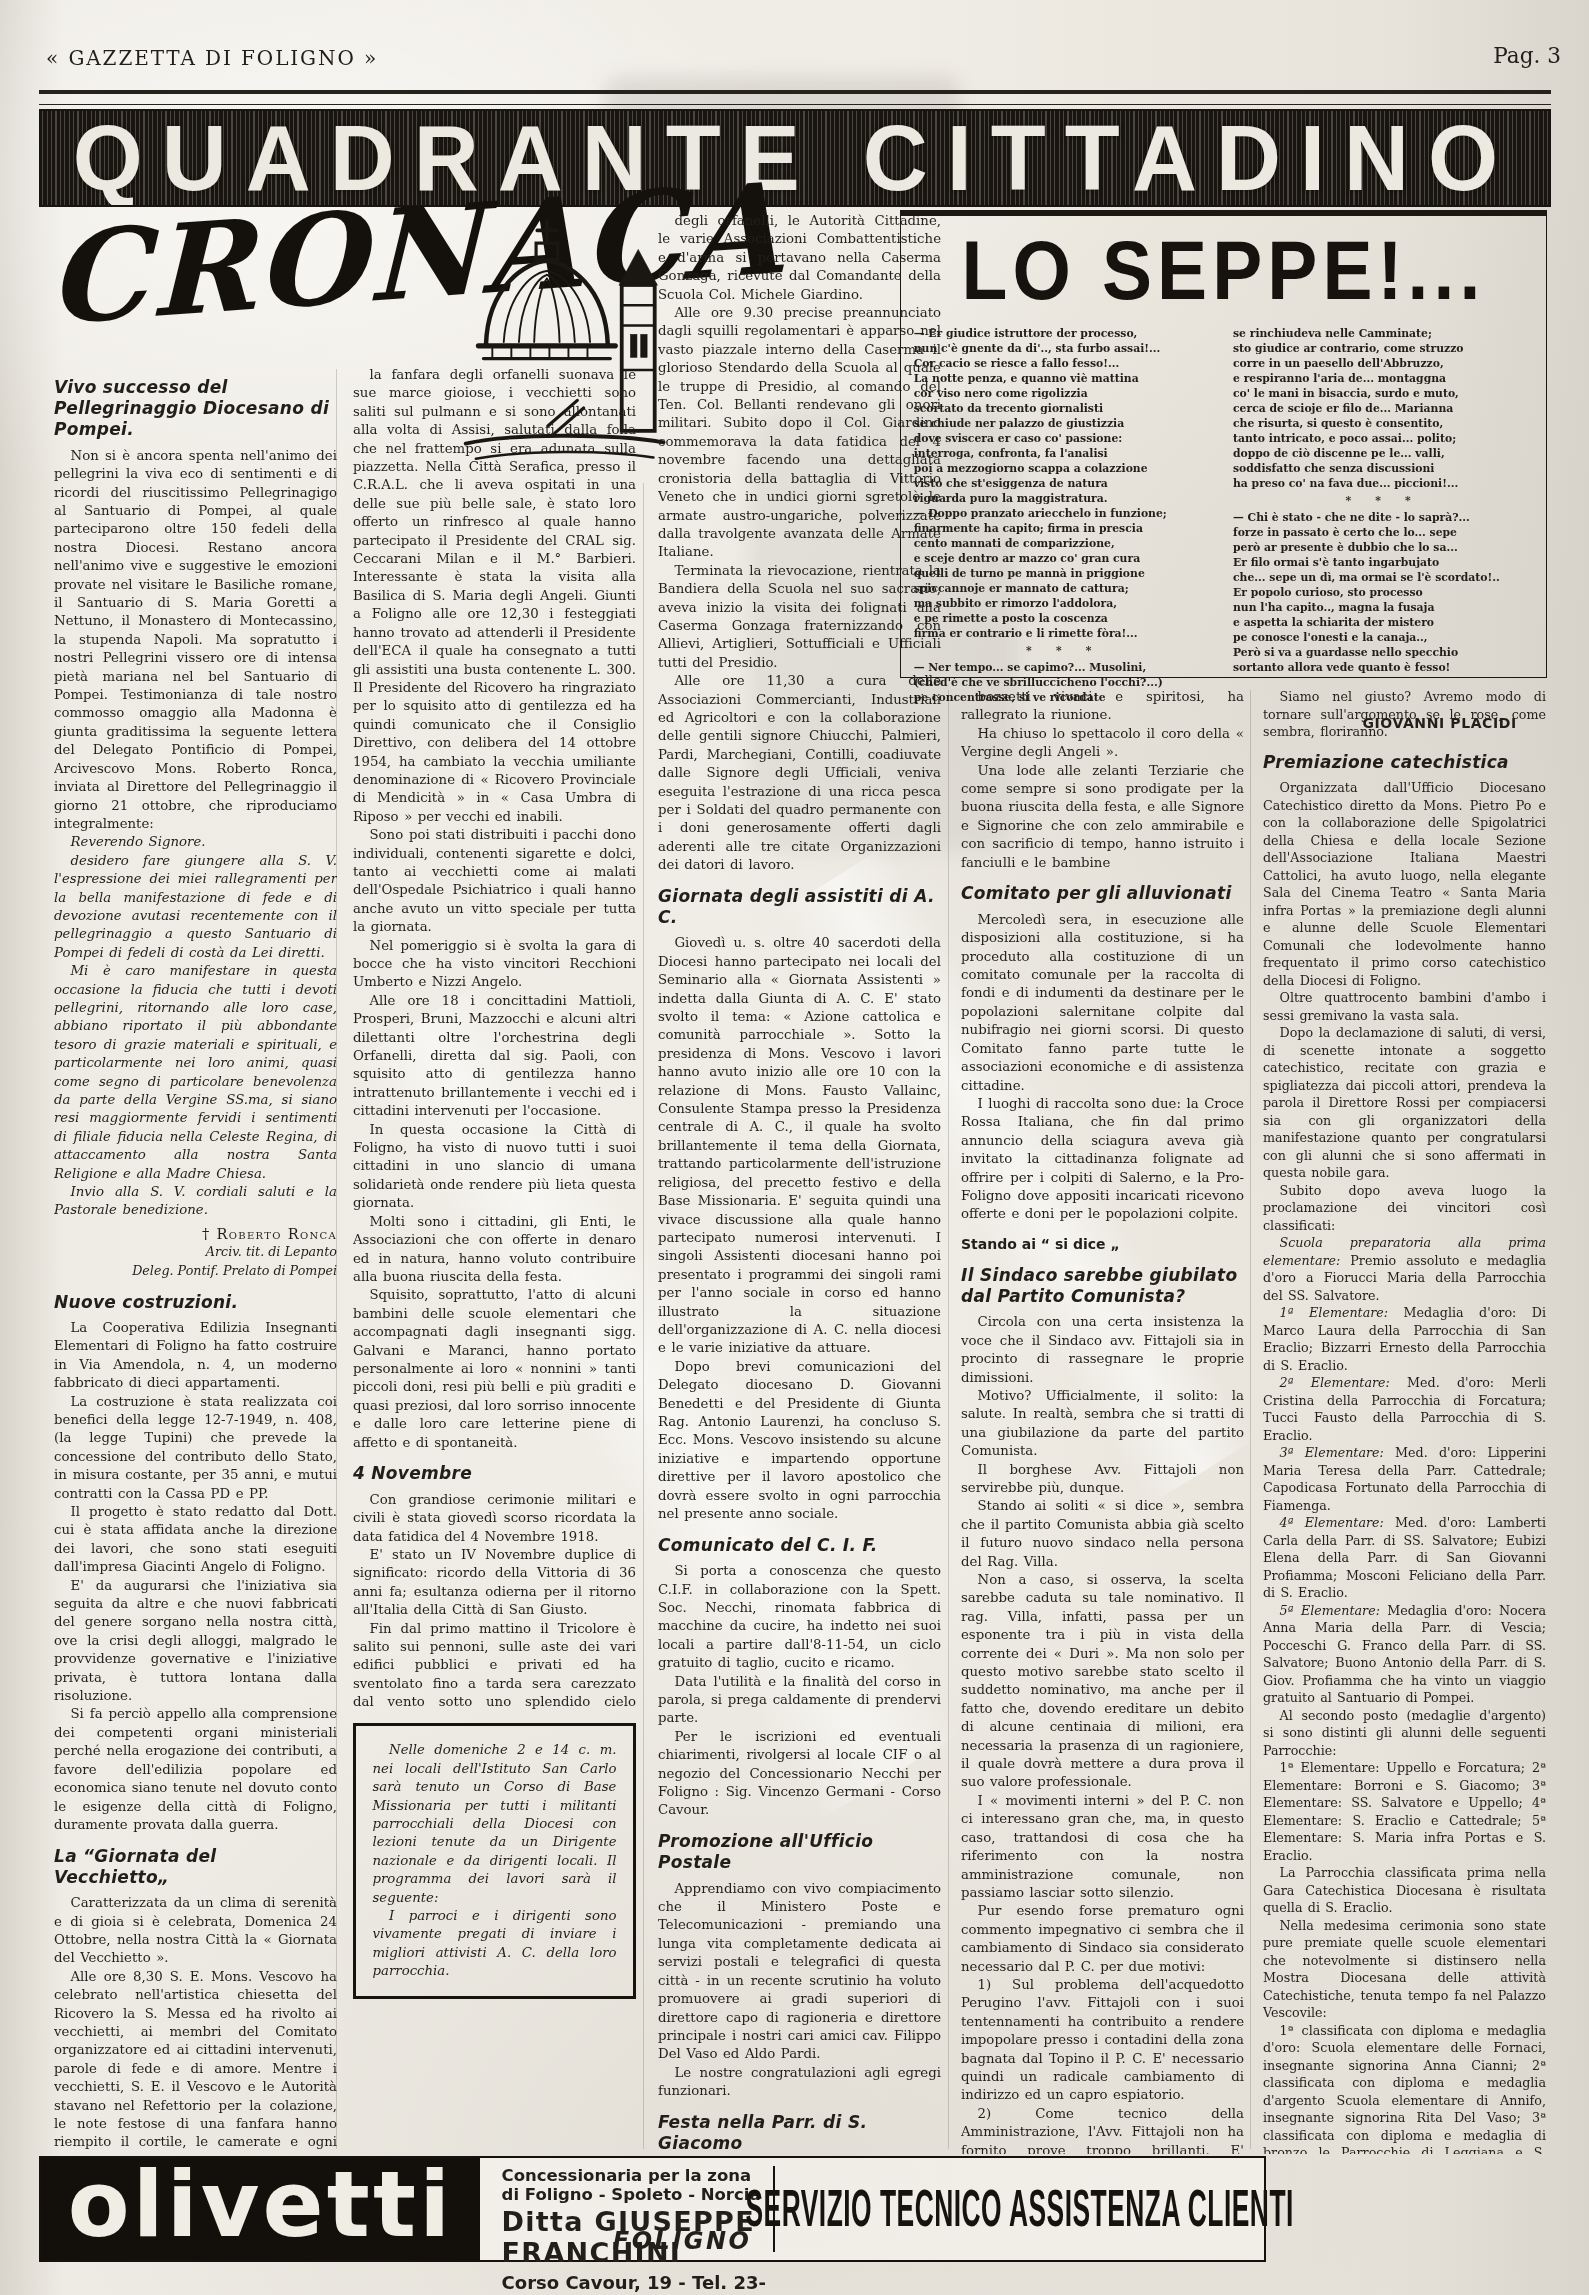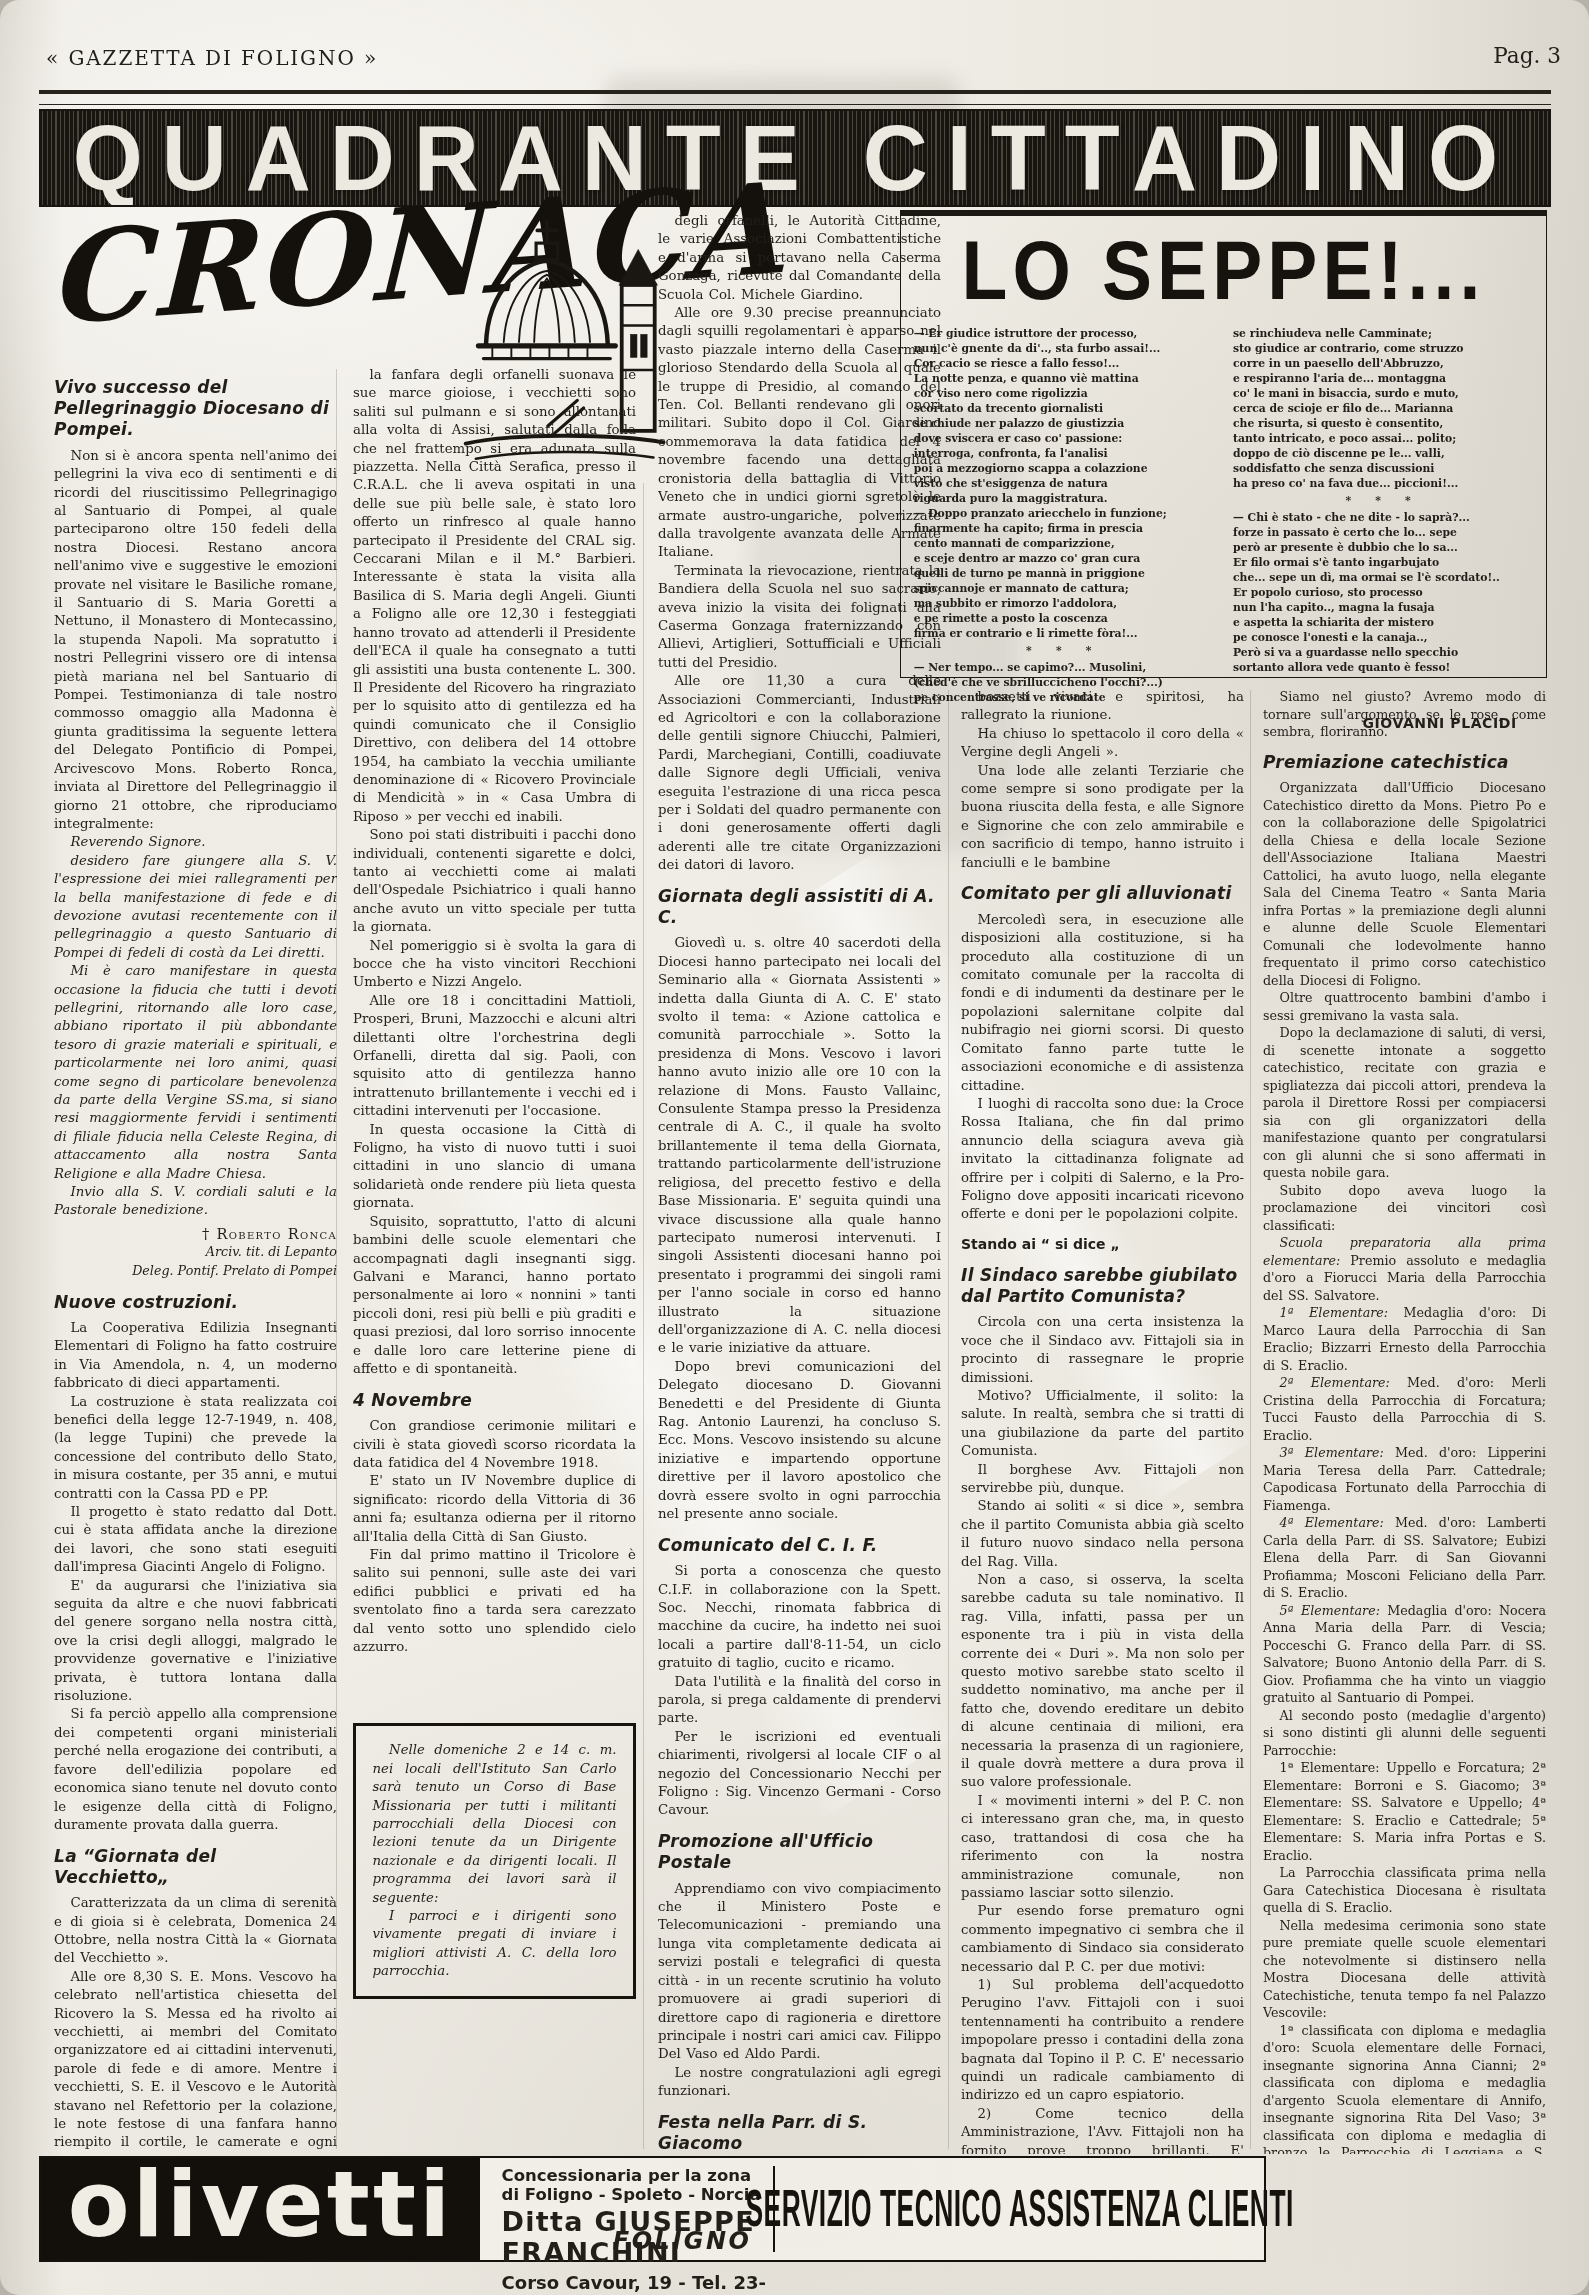--- a/index.html
+++ b/index.html
@@ -3,21 +3,20 @@
 <meta charset="utf-8">
 <style>
   html,body{margin:0;padding:0;background:#b6b2a9;}
   .page{position:relative;width:1589px;height:2295px;margin:0 auto;overflow:hidden;
     color:#221e19;font-family:"DejaVu Serif",serif;
     background:
       radial-gradient(ellipse 890px 572px at 18% 8%, rgba(255,255,255,.55), rgba(255,255,255,0) 60%),
       radial-gradient(ellipse 1017px 763px at 85% 30%, rgba(210,206,198,.45), rgba(210,206,198,0) 70%),
       radial-gradient(ellipse 1144px 890px at 50% 95%, rgba(205,200,190,.4), rgba(205,200,190,0) 70%),
       linear-gradient(90deg,#d8d4cb 0%, #efecE5 4%, #f0ede6 55%, #e7e3da 88%, #d9d5cc 100%);
-    border-radius: 19px;
   }
   
   .smudge{position:absolute;pointer-events:none;filter:blur(9px);}
   .streak{position:absolute;pointer-events:none;background:linear-gradient(90deg,rgba(255,255,255,0),rgba(255,255,255,.55),rgba(255,255,255,0));transform:rotate(-32deg);}
 
   .masthead{position:absolute;left:46px;top:46px;font-size:20px;letter-spacing:1.9px;font-weight:400;}
   .pagenum{position:absolute;right:28px;top:43px;font-size:21.6px;}
   .toprule{position:absolute;left:39px;right:38px;top:90px;height:10.2px;border-top:4.4px solid #26221c;border-bottom:1.3px solid #26221c;}
 
   .banner{position:absolute;left:39px;top:109px;width:1512px;height:94px;
@@ -164,20 +163,21 @@
       <p class="body">Alle ore 8,30 S. E. Mons. Vescovo ha celebrato nell'artistica chiesetta del Ricovero la S. Messa ed ha rivolto ai vecchietti, ai membri del Comitato organizzatore ed ai cittadini intervenuti, parole di fede e di amore. Mentre i vecchietti, S. E. il Vescovo e le Autorità stavano nel Refettorio per la colazione, le note festose di una fanfara hanno riempito il cortile, le camerate e ogni angolo dell'Istituto; la fanfara degli orfanelli i quali con uno squisito atto di gentilezza contribuivano a creare un clima di crescente affettuosità per chi come essi manca della gioia più cara e più pura: l'affetto della famiglia. Davvero commovente è stato l'incontro fra questi giovani e questi vecchi che hanno tanti motivi in comune per essere tristi e sentirsi soli. Alle ore 10, mentre</p>
     </div>
 
   <div id="col2" class="col">
     <div id="col2-text">
         <p class="body">la fanfara degli orfanelli suonava le sue marce gioiose, i vecchietti sono saliti sul pulmann e si sono allontanati alla volta di Assisi, salutati dalla folla che nel frattempo si era adunata sulla piazzetta. Nella Città Serafica, presso il C.R.A.L. che li aveva ospitati in una delle sue più belle sale, è stato loro offerto un rinfresco al quale hanno partecipato il Presidente del CRAL sig. Ceccarani Milan e il M.° Barbieri. Interessante è stata la visita alla Basilica di S. Maria degli Angeli. Giunti a Foligno alle ore 12,30 i festeggiati hanno trovato ad attenderli il Presidente dell'ECA il quale ha consegnato a tutti gli assistiti una busta contenente L. 300. Il Presidente del Ricovero ha ringraziato per lo squisito atto di gentilezza ed ha quindi comunicato che il Consiglio Direttivo, con delibera del 14 ottobre 1954, ha cambiato la vecchia umiliante denominazione di « Ricovero Provinciale di Mendicità » in « Casa Umbra di Riposo » per vecchi ed inabili.</p>
         <p class="body">Sono poi stati distribuiti i pacchi dono individuali, contenenti sigarette e dolci, tanto ai vecchietti come ai malati dell'Ospedale Psichiatrico i quali hanno anche avuto un vitto speciale per tutta la giornata.</p>
         <p class="body">Nel pomeriggio si è svolta la gara di bocce che ha visto vincitori Recchioni Umberto e Nizzi Angelo.</p>
         <p class="body">Alle ore 18 i concittadini Mattioli, Prosperi, Bruni, Mazzocchi e alcuni altri dilettanti oltre l'orchestrina degli Orfanelli, diretta dal sig. Paoli, con squisito atto di gentilezza hanno intrattenuto brillantemente i vecchi ed i cittadini intervenuti per l'occasione.</p>
         <p class="body">In questa occasione la Città di Foligno, ha visto di nuovo tutti i suoi cittadini in uno slancio di umana solidarietà onde rendere più lieta questa giornata.</p>
+        <p class="body">Molti sono i cittadini, gli Enti, le Associazioni che con offerte in denaro ed in natura, hanno voluto contribuire alla buona riuscita della festa.</p>
         <p class="body">Squisito, soprattutto, l'atto di alcuni bambini delle scuole elementari che accompagnati dagli insegnanti sigg. Galvani e Maranci, hanno portato personalmente ai loro « nonnini » tanti piccoli doni, resi più belli e più graditi e quasi preziosi, dal loro sorriso innocente e dalle loro care letterine piene di affetto e di spontaneità.</p>
         <div class="subhead">4 Novembre</div>
         <p class="body">Con grandiose cerimonie militari e civili è stata giovedì scorso ricordata la data fatidica del 4 Novembre 1918.</p>
         <p class="body">E' stato un IV Novembre duplice di significato: ricordo della Vittoria di 36 anni fa; esultanza odierna per il ritorno all'Italia della Città di San Giusto.</p>
         <p class="body">Fin dal primo mattino il Tricolore è salito sui pennoni, sulle aste dei vari edifici pubblici e privati ed ha sventolato fino a tarda sera carezzato dal vento sotto uno splendido cielo azzurro.</p>
       </div>
     <div id="corso">
       <p class="body" style="font-style:italic;">Nelle domeniche 2 e 14 c. m. nei locali dell'Istituto San Carlo sarà tenuto un Corso di Base Missionaria per tutti i militanti parrocchiali della Diocesi con lezioni tenute da un Dirigente nazionale e da dirigenti locali. Il programma dei lavori sarà il seguente:</p>
       <p class="body" style="font-style:italic;">I parroci e i dirigenti sono vivamente pregati di inviare i migliori attivisti A. C. della loro parrocchia.</p>
     </div>

